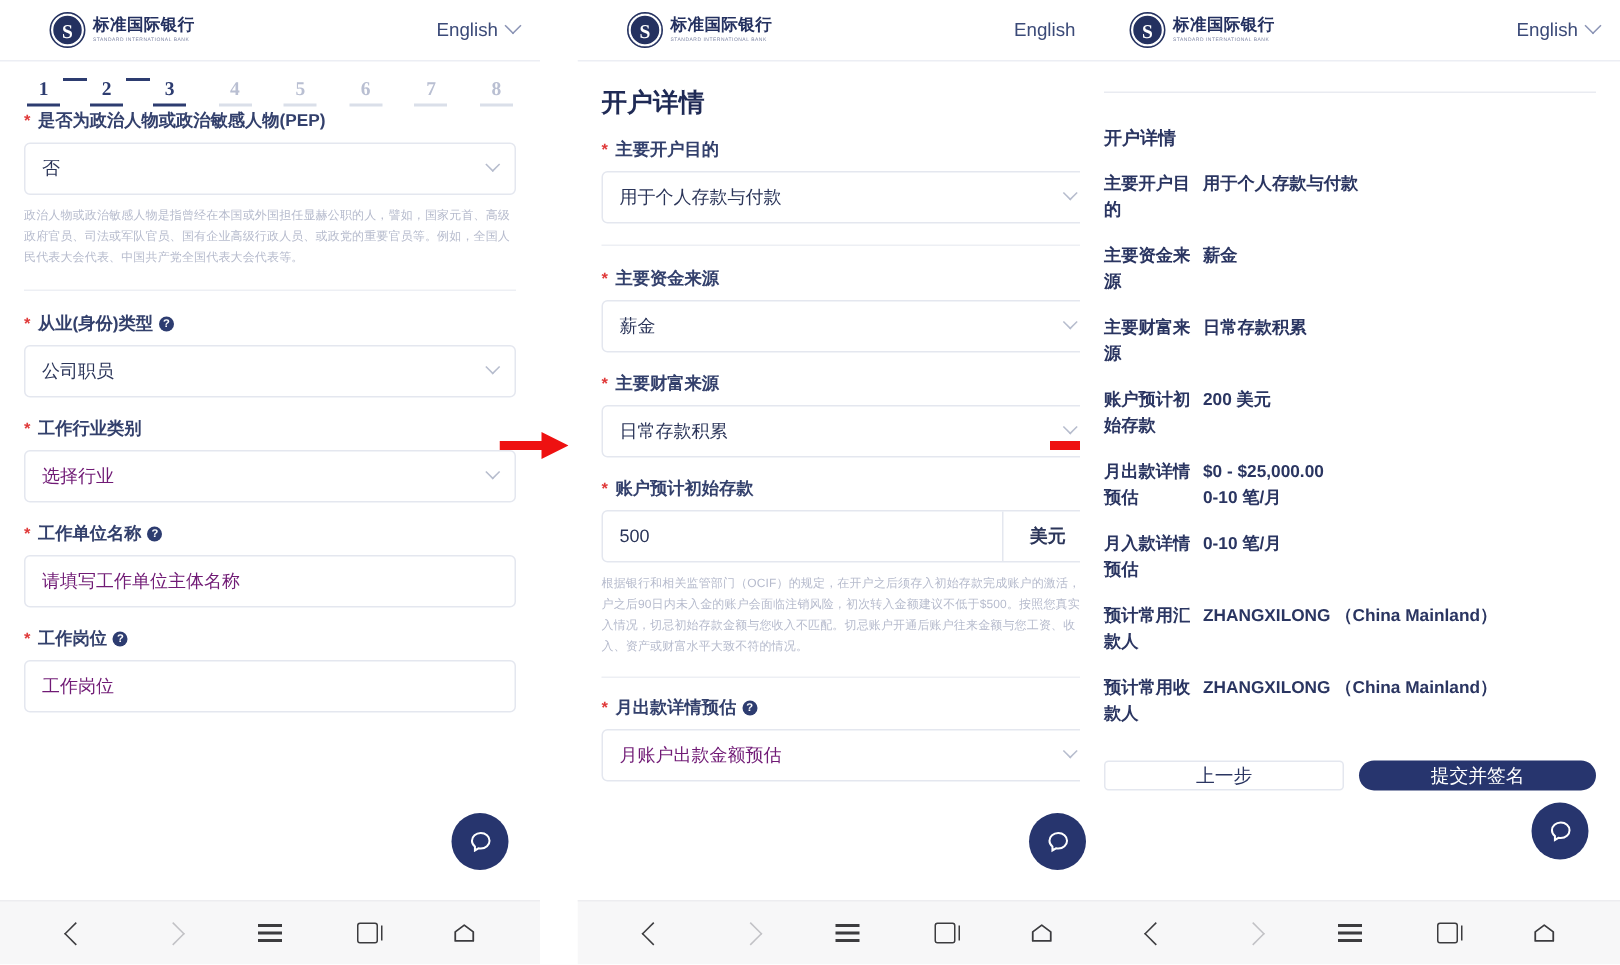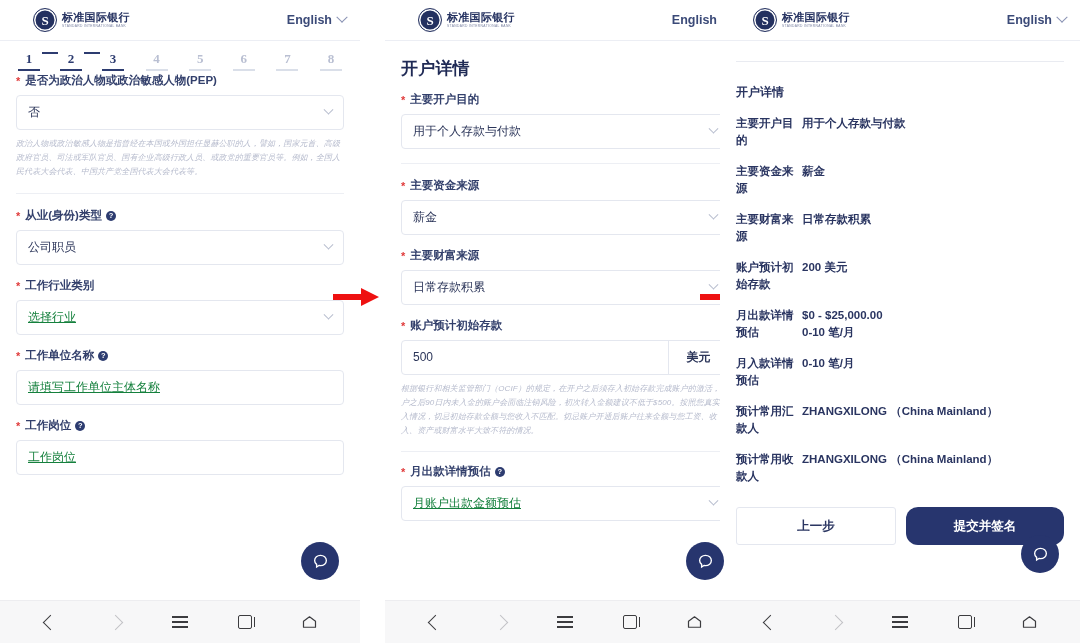--- a/index.html
+++ b/index.html
@@ -65,21 +65,21 @@
   .logo-cn {
     font-size: 11px; font-weight: bold; color: #243160; letter-spacing: .3px;
   }
   .logo-en {
     font-size: 3.3px; color: #7b83a2; letter-spacing: .35px;
     margin-top: 2px;
   }
   .lang {
     margin-left: auto;
     display: flex; align-items: center; gap: 6px;
-    font-size: 12.5px; font-weight: bold; color: #3b4a78;
+    font-size: 12.5px; font-weight: normal; color: #3b4a78;
   }
   .chev {
     width: 8px; height: 8px;
     border-right: 1.4px solid #8a93b4;
     border-bottom: 1.4px solid #8a93b4;
     transform: rotate(45deg) translate(-2px,-2px);
   }
   .hdr-rule { height: 1px; background: #eceef4; }
 
   
@@ -138,21 +138,21 @@
   .control {
     height: 35px;
     border: 1px solid #e4e7ef;
     border-radius: 4px;
     background: #fff;
     display: flex; align-items: center;
     padding: 0 11px;
     font-size: 12px;
     color: #2b3559;
   }
-  .control.placeholder { color: #15803d; text-decoration: underline; }
+  .control.placeholder { color: #701a75; }
   .control .caret {
     margin-left: auto;
     width: 7px; height: 7px;
     border-right: 1.3px solid #b6bccd;
     border-bottom: 1.3px solid #b6bccd;
     transform: rotate(45deg) translate(-2px,-2px);
   }
   .control.with-suffix { padding: 0; }
   .control.with-suffix .val {
     flex: 1 1 auto; padding: 0 11px; line-height: 33px;
@@ -162,21 +162,20 @@
     border-left: 1px solid #e4e7ef;
     line-height: 33px;
     font-weight: bold; font-size: 12px; color: #2b3559;
   }
   .hint {
     font-size: 8px;
     line-height: 14px;
     color: #b6bbcd;
     margin-top: 7px;
     letter-spacing: .1px;
-    font-style: italic;
   }
   .divider { height: 1px; background: #edeff4; margin: 14px 0 14px 0; }
   .divider.tight { margin: 10px 0 12px 0; }
 
   
   .summary-top-rule { height: 1px; background: #e9ebf1; margin: 20px 0 0 0; }
   .sum-title {
     font-size: 12px; font-weight: bold; color: #2a3561;
     margin: 22px 0 14px 0;
   }
@@ -193,24 +192,24 @@
   .sum-val {
     flex: 1 1 auto;
     font-size: 11.5px; font-weight: bold; color: #2a3561;
     line-height: 17px;
   }
   .sum-val .l2 { display: block; }
 
   .btn-row { display: flex; gap: 10px; margin-top: 22px; }
   .btn {
     flex: 1 1 0;
-    height: 38px;
+    height: 20px;
     border-radius: 3px;
     display: flex; align-items: center; justify-content: center;
-    font-size: 12.5px; font-weight: bold;
+    font-size: 12.5px; font-weight: normal;
   }
   .btn.secondary {
     border: 1px solid #e4e7ef; background: #fff; color: #2a3561;
   }
   .btn.primary {
     background: #27356e; color: #ffffff; border-radius: 12px;
   }
 
   
   .fab {

